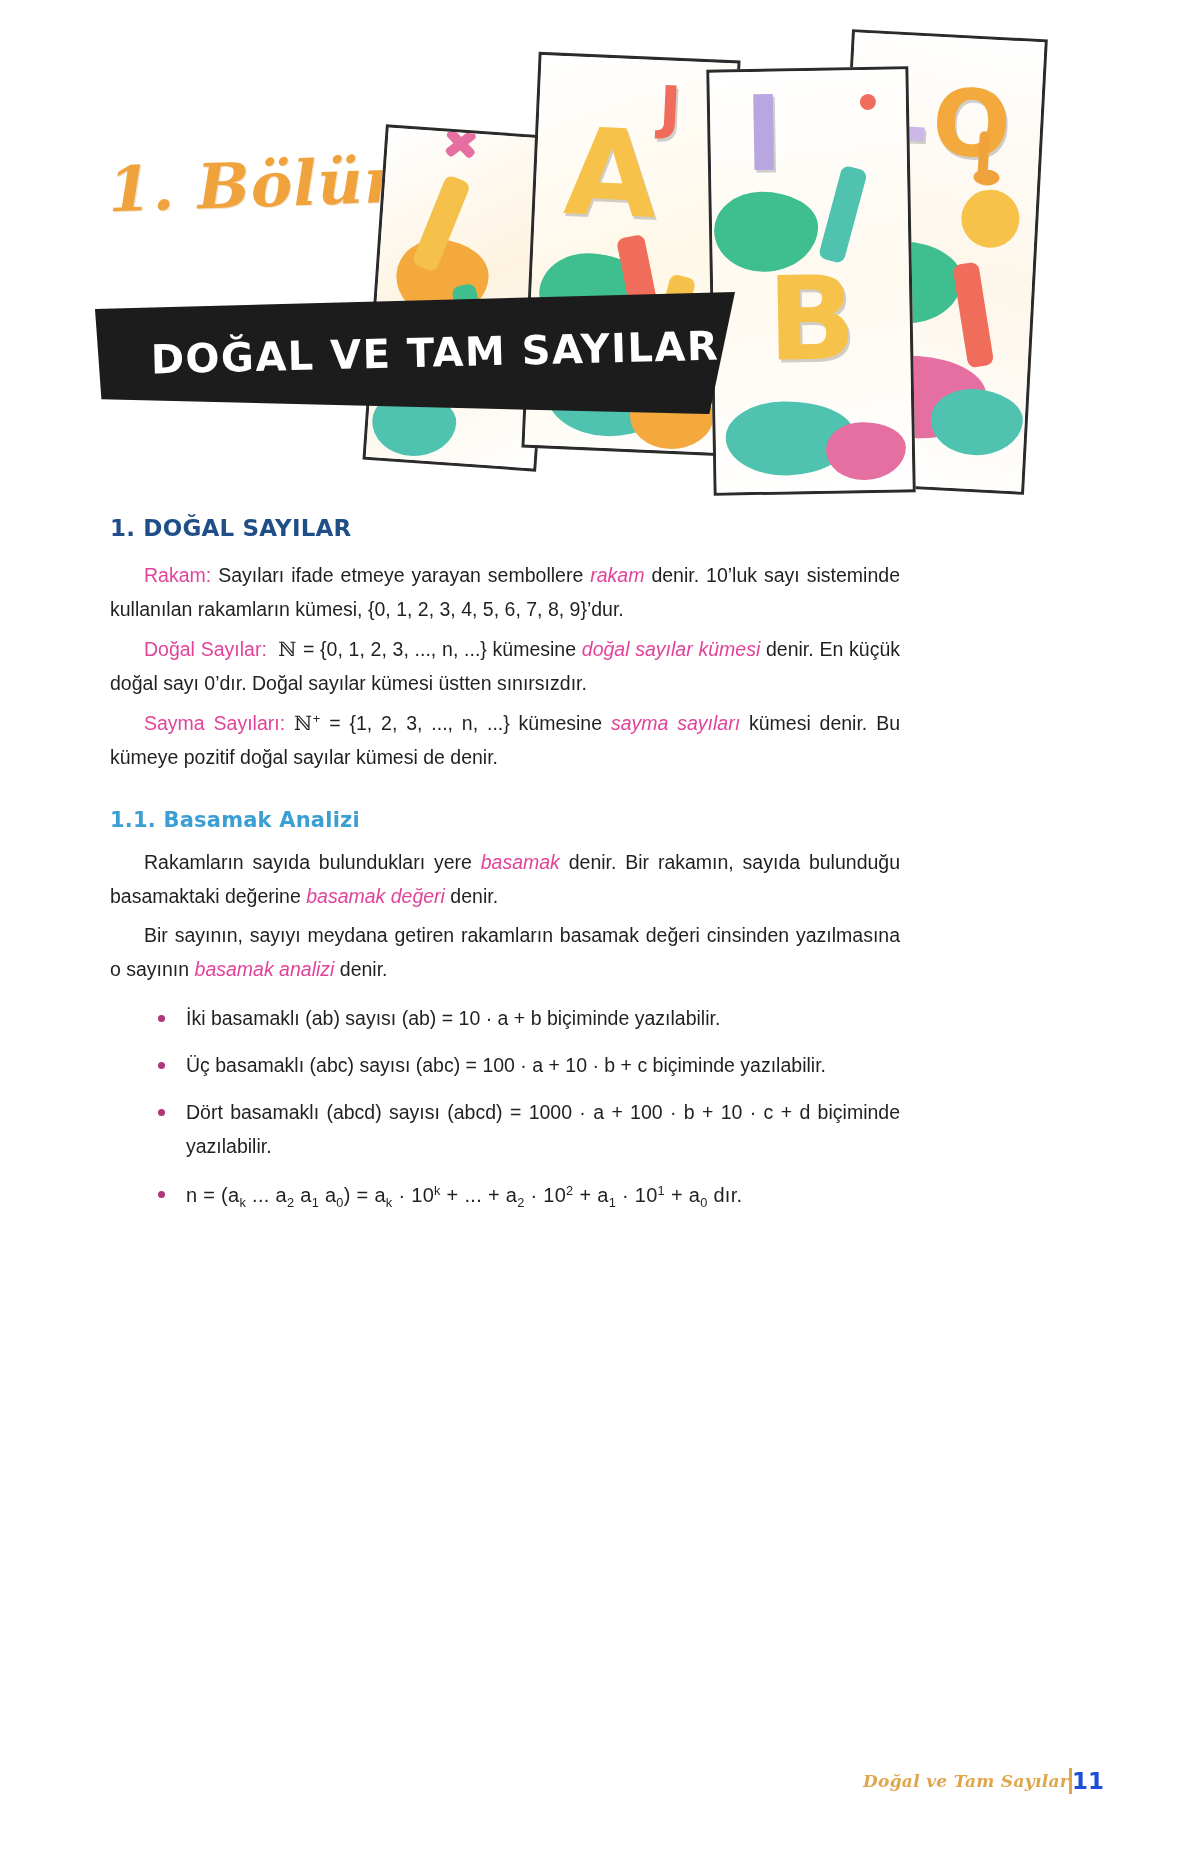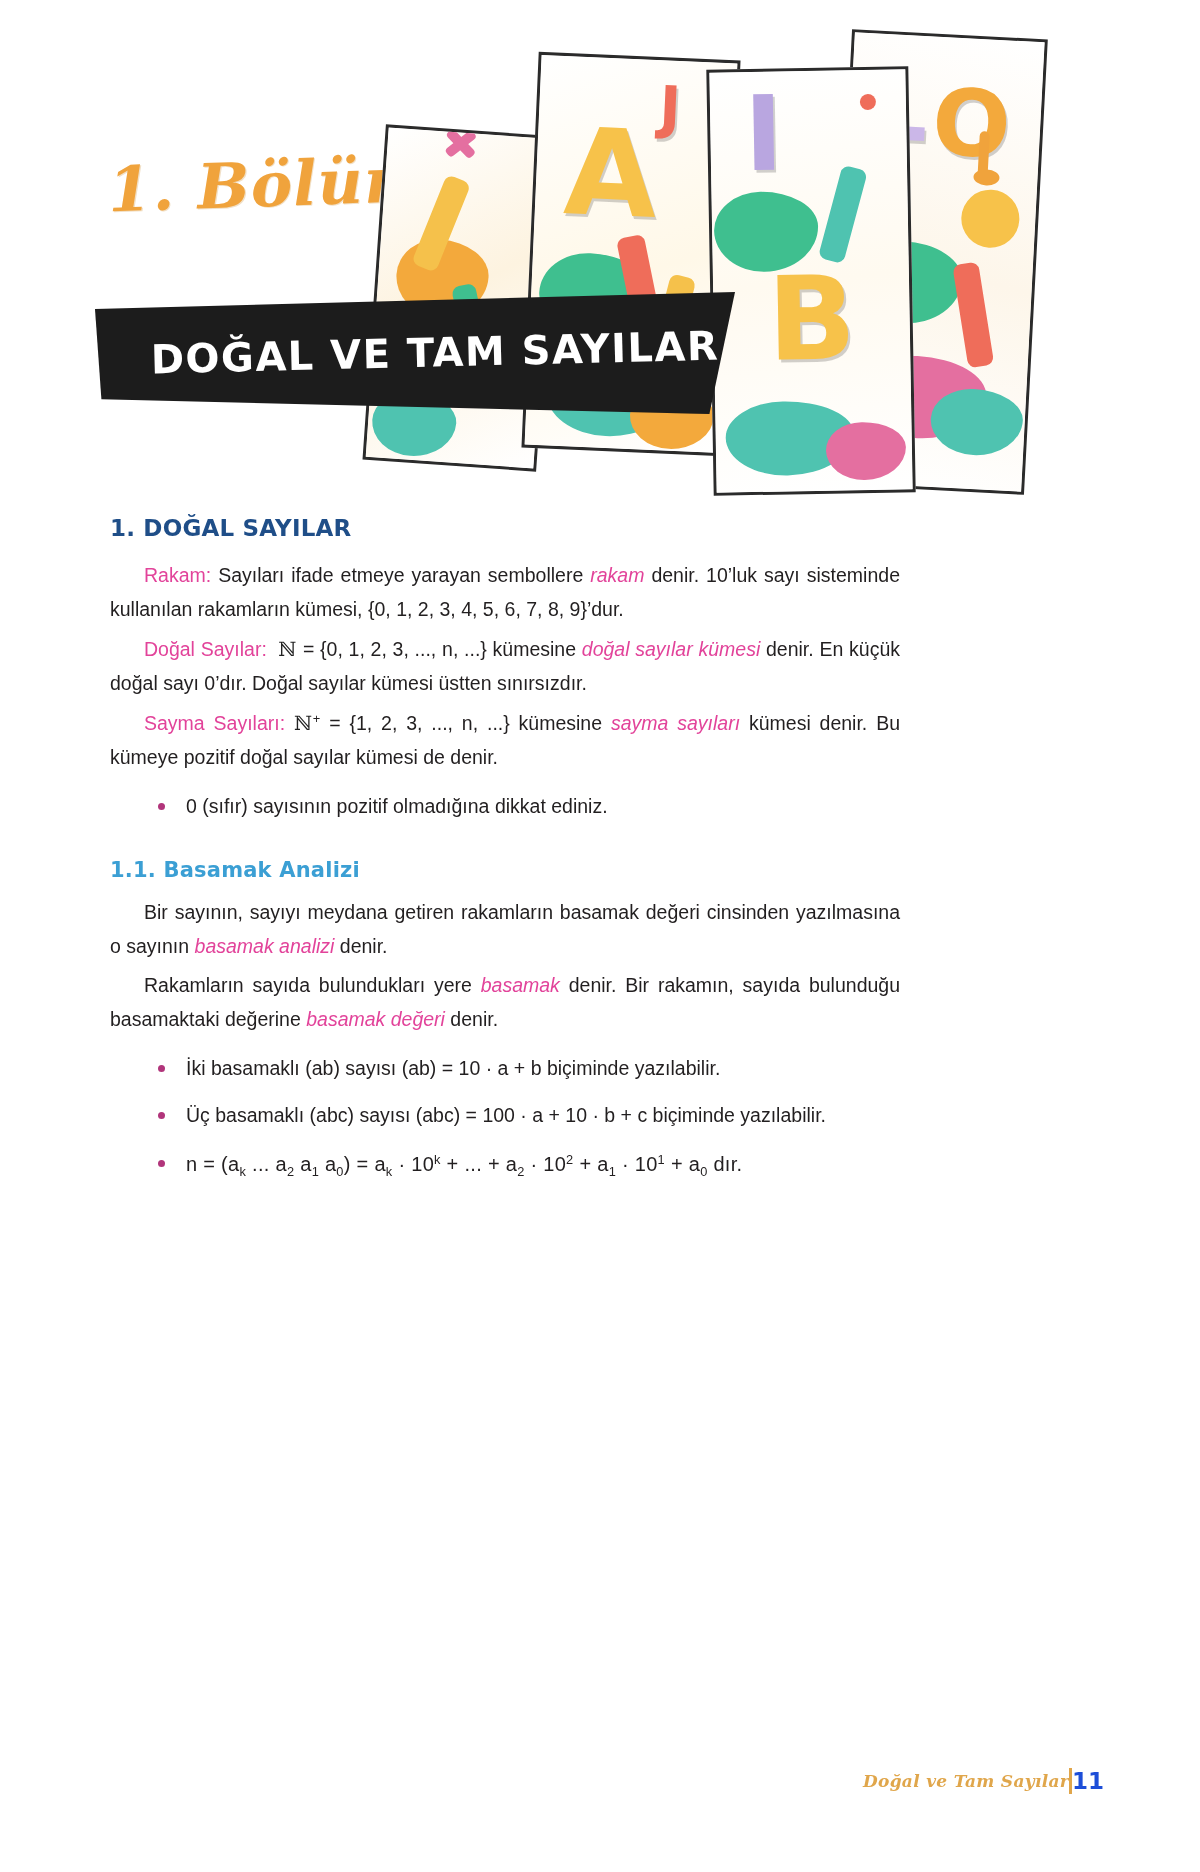--- a/index.html
+++ b/index.html
@@ -326,37 +326,35 @@
     </p>
 
     <p class="para">
       <span class="term">Doğal Sayılar:</span>&nbsp;&nbsp;<span class="bset">ℕ</span><span> = {0, 1, 2, 3, ..., n, ...} kümesine </span><span class="em">doğal sayılar kümesi</span><span> denir. En küçük doğal sayı 0’dır. Doğal sayılar kümesi üstten sınırsızdır.</span>
     </p>
 
     <p class="para">
       <span class="term">Sayma Sayıları:</span>&nbsp;<span class="bset">ℕ</span><sup class="plus">+</sup><span> = {1, 2, 3, ..., n, ...} kümesine </span><span class="em">sayma sayıları</span><span> kümesi denir. Bu kümeye pozitif doğal sayılar kümesi de denir.</span>
     </p>
 
-    <ul class="bullets">
-      <li>0 (sıfır) sayısının pozitif olmadığına dikkat ediniz.</li>
-    </ul>
 
     <h3 class="sub-title">1.1. Basamak Analizi</h3>
 
     <p class="para">
+      <span>Rakamların sayıda bulundukları yere </span><span class="em">basamak</span><span> denir. Bir rakamın, sayıda bulunduğu basamaktaki değerine </span><span class="em">basamak değeri</span><span> denir.</span>
+    </p>
+
+    <p class="para">
       <span>Bir sayının, sayıyı meydana getiren rakamların basamak değeri cinsinden yazılmasına o sayının </span><span class="em">basamak analizi</span><span> denir.</span>
-    </p>
-
-    <p class="para">
-      <span>Rakamların sayıda bulundukları yere </span><span class="em">basamak</span><span> denir. Bir rakamın, sayıda bulunduğu basamaktaki değerine </span><span class="em">basamak değeri</span><span> denir.</span>
     </p>
 
     <ul class="bullets">
       <li class="tight">İki basamaklı (ab) sayısı (ab) = 10 · a + b biçiminde yazılabilir.</li>
       <li class="tight">Üç basamaklı (abc) sayısı (abc) = 100 · a + 10 · b + c biçiminde yazılabilir.</li>
+      <li class="tight">Dört basamaklı (abcd) sayısı (abcd) = 1000 · a + 100 · b + 10 · c + d biçiminde yazılabilir.</li>
       <li>
 
         <span class="formula"><span>n = (a</span><sub>k</sub><span> ... a</span><sub>2</sub><span> a</span><sub>1</sub><span> a</span><sub>0</sub><span>)  = a</span><sub>k</sub><span> · 10</span><sup>k</sup><span> + ... + a</span><sub>2</sub><span> · 10</span><sup>2</sup><span> + a</span><sub>1</sub><span> · 10</span><sup>1</sup><span> + a</span><sub>0</sub><span> dır.</span></span>
       </li>
     </ul>
   </div>
 
   <div class="footer">
     <div class="footer-title">Doğal ve Tam Sayılar</div>
     <div class="footer-rule"></div>

